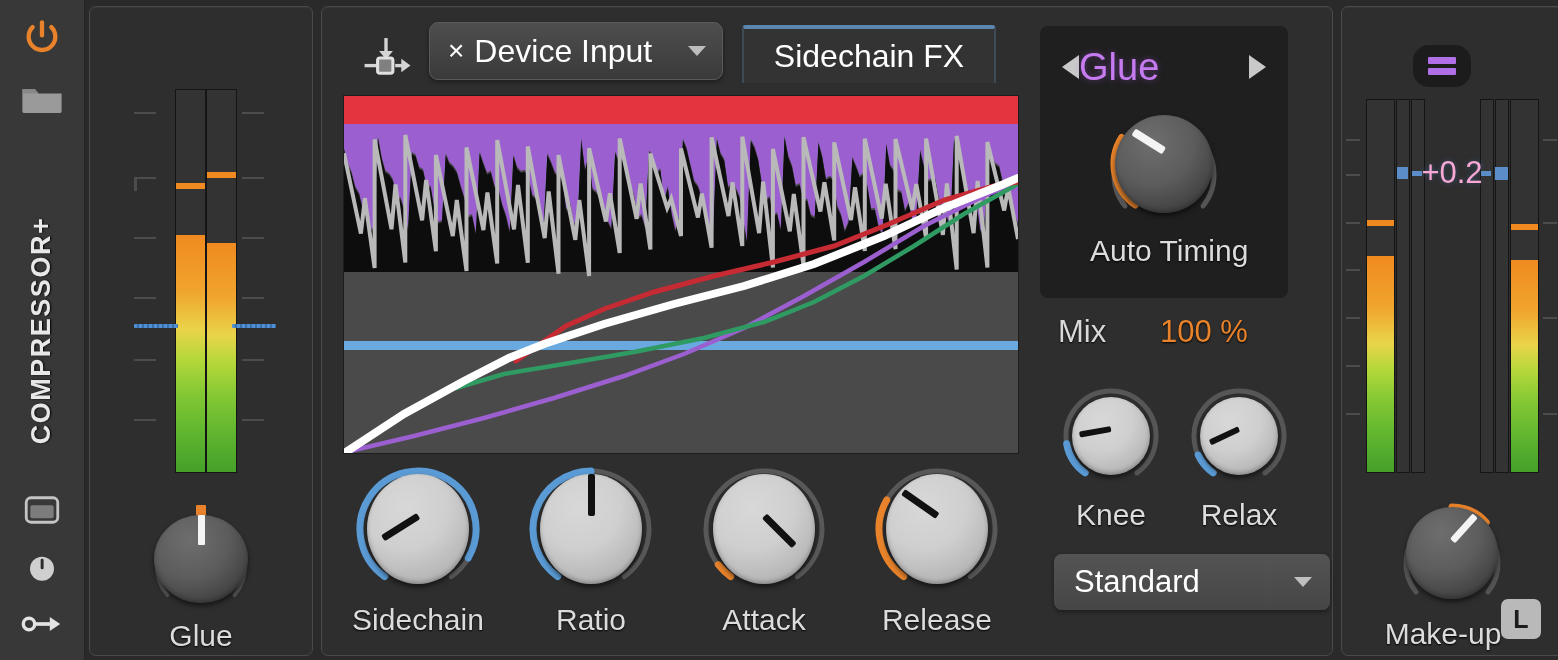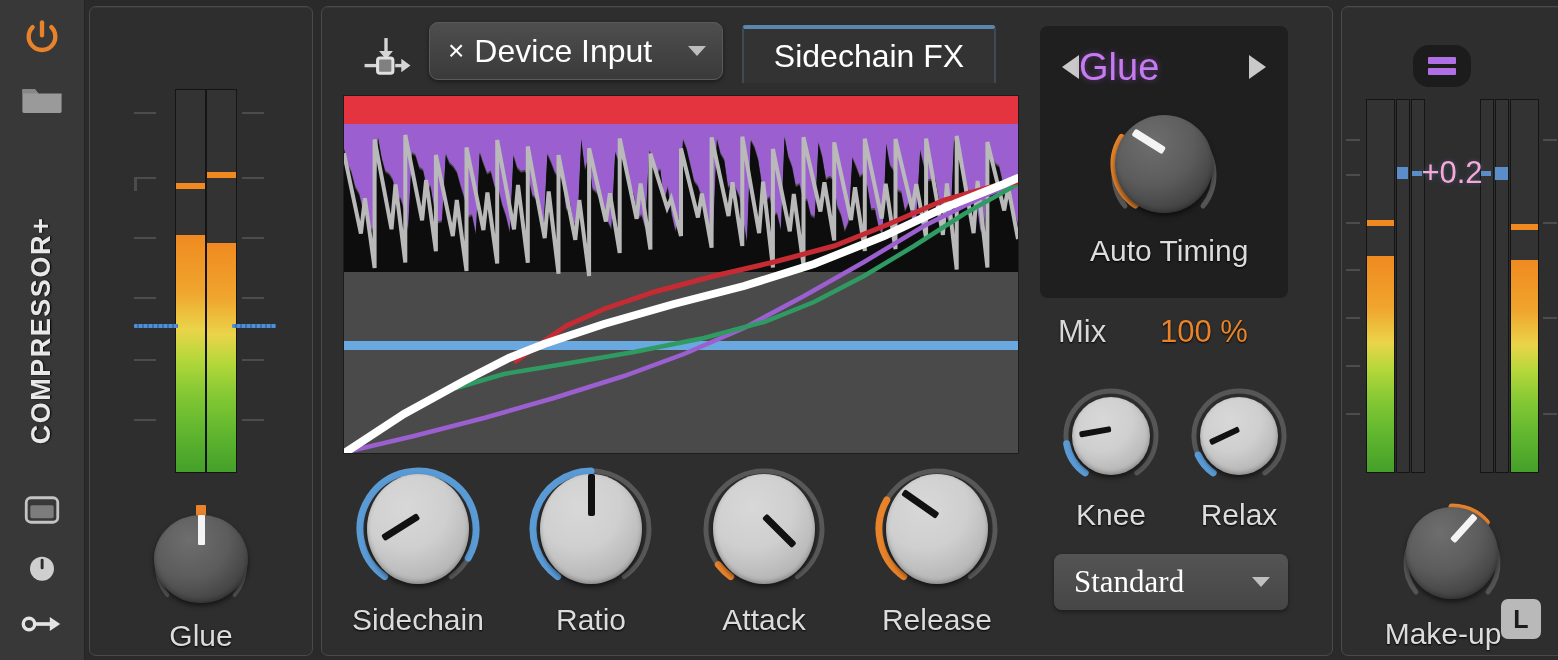--- a/index.html
+++ b/index.html
@@ -526,17 +526,17 @@
             <path d="M 33.189060364202916 88.86184199300462 A 45 45 0 0 1 14.68365111445064 59.81416799501187" fill="none" stroke="#5b9bd5" stroke-width="7" stroke-linecap="round"></path>
           </svg>
           <div class="knob" style="width: 78px; height: 78px; position: absolute; left: 20px; top: 13px;">
             <div class="knob-pointer" style="width: 6px; height: 32px; margin-left: -3px; margin-top: -39px; transform: rotate(-100deg);"></div>
           </div>
         </div>
         <div class="knob-label" style="font-size: 30px;">Knee</div>
       </div>
     </div>
 
-  <div class="select" style="left:14px; top:542px; width:234px; height:56px;font-family:Liberation Serif, serif;">
+  <div class="select" style="left:14px; top:542px; width:276px; height:56px;">
     <span style="margin-left:20px;">Standard</span>
     <span class="caret"></span>
   </div>
 </div>
 
 </body></html>

